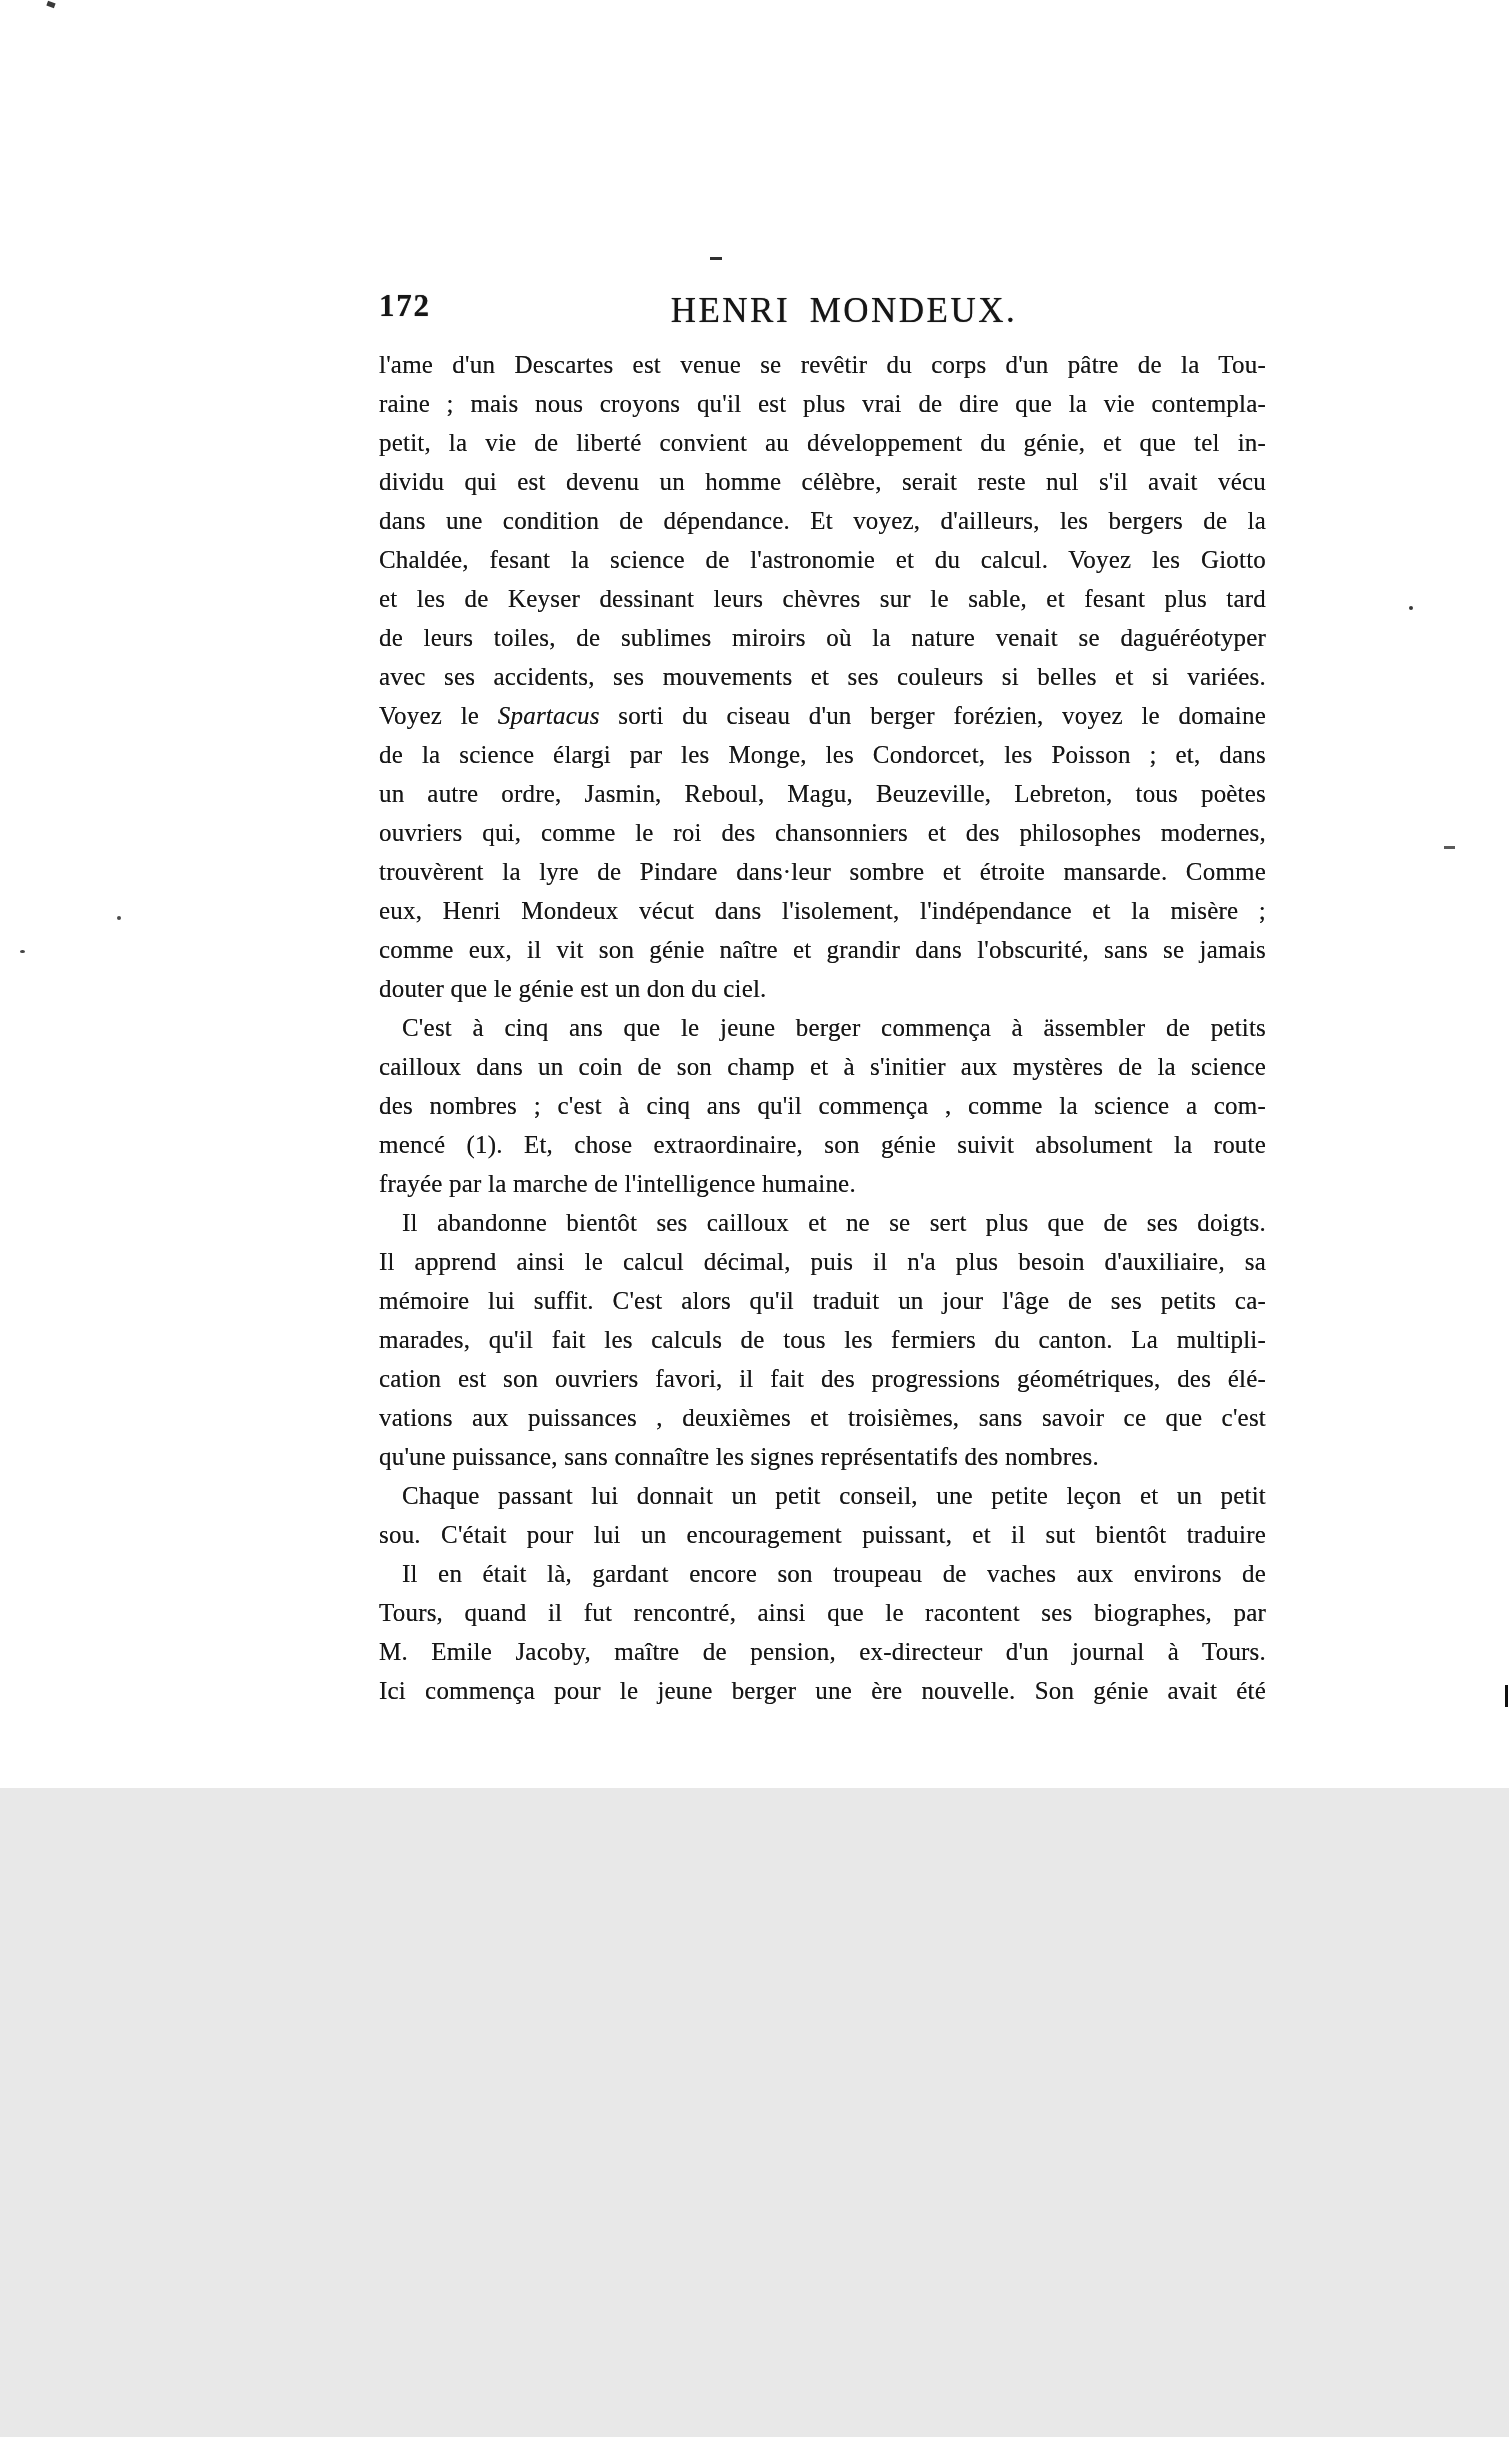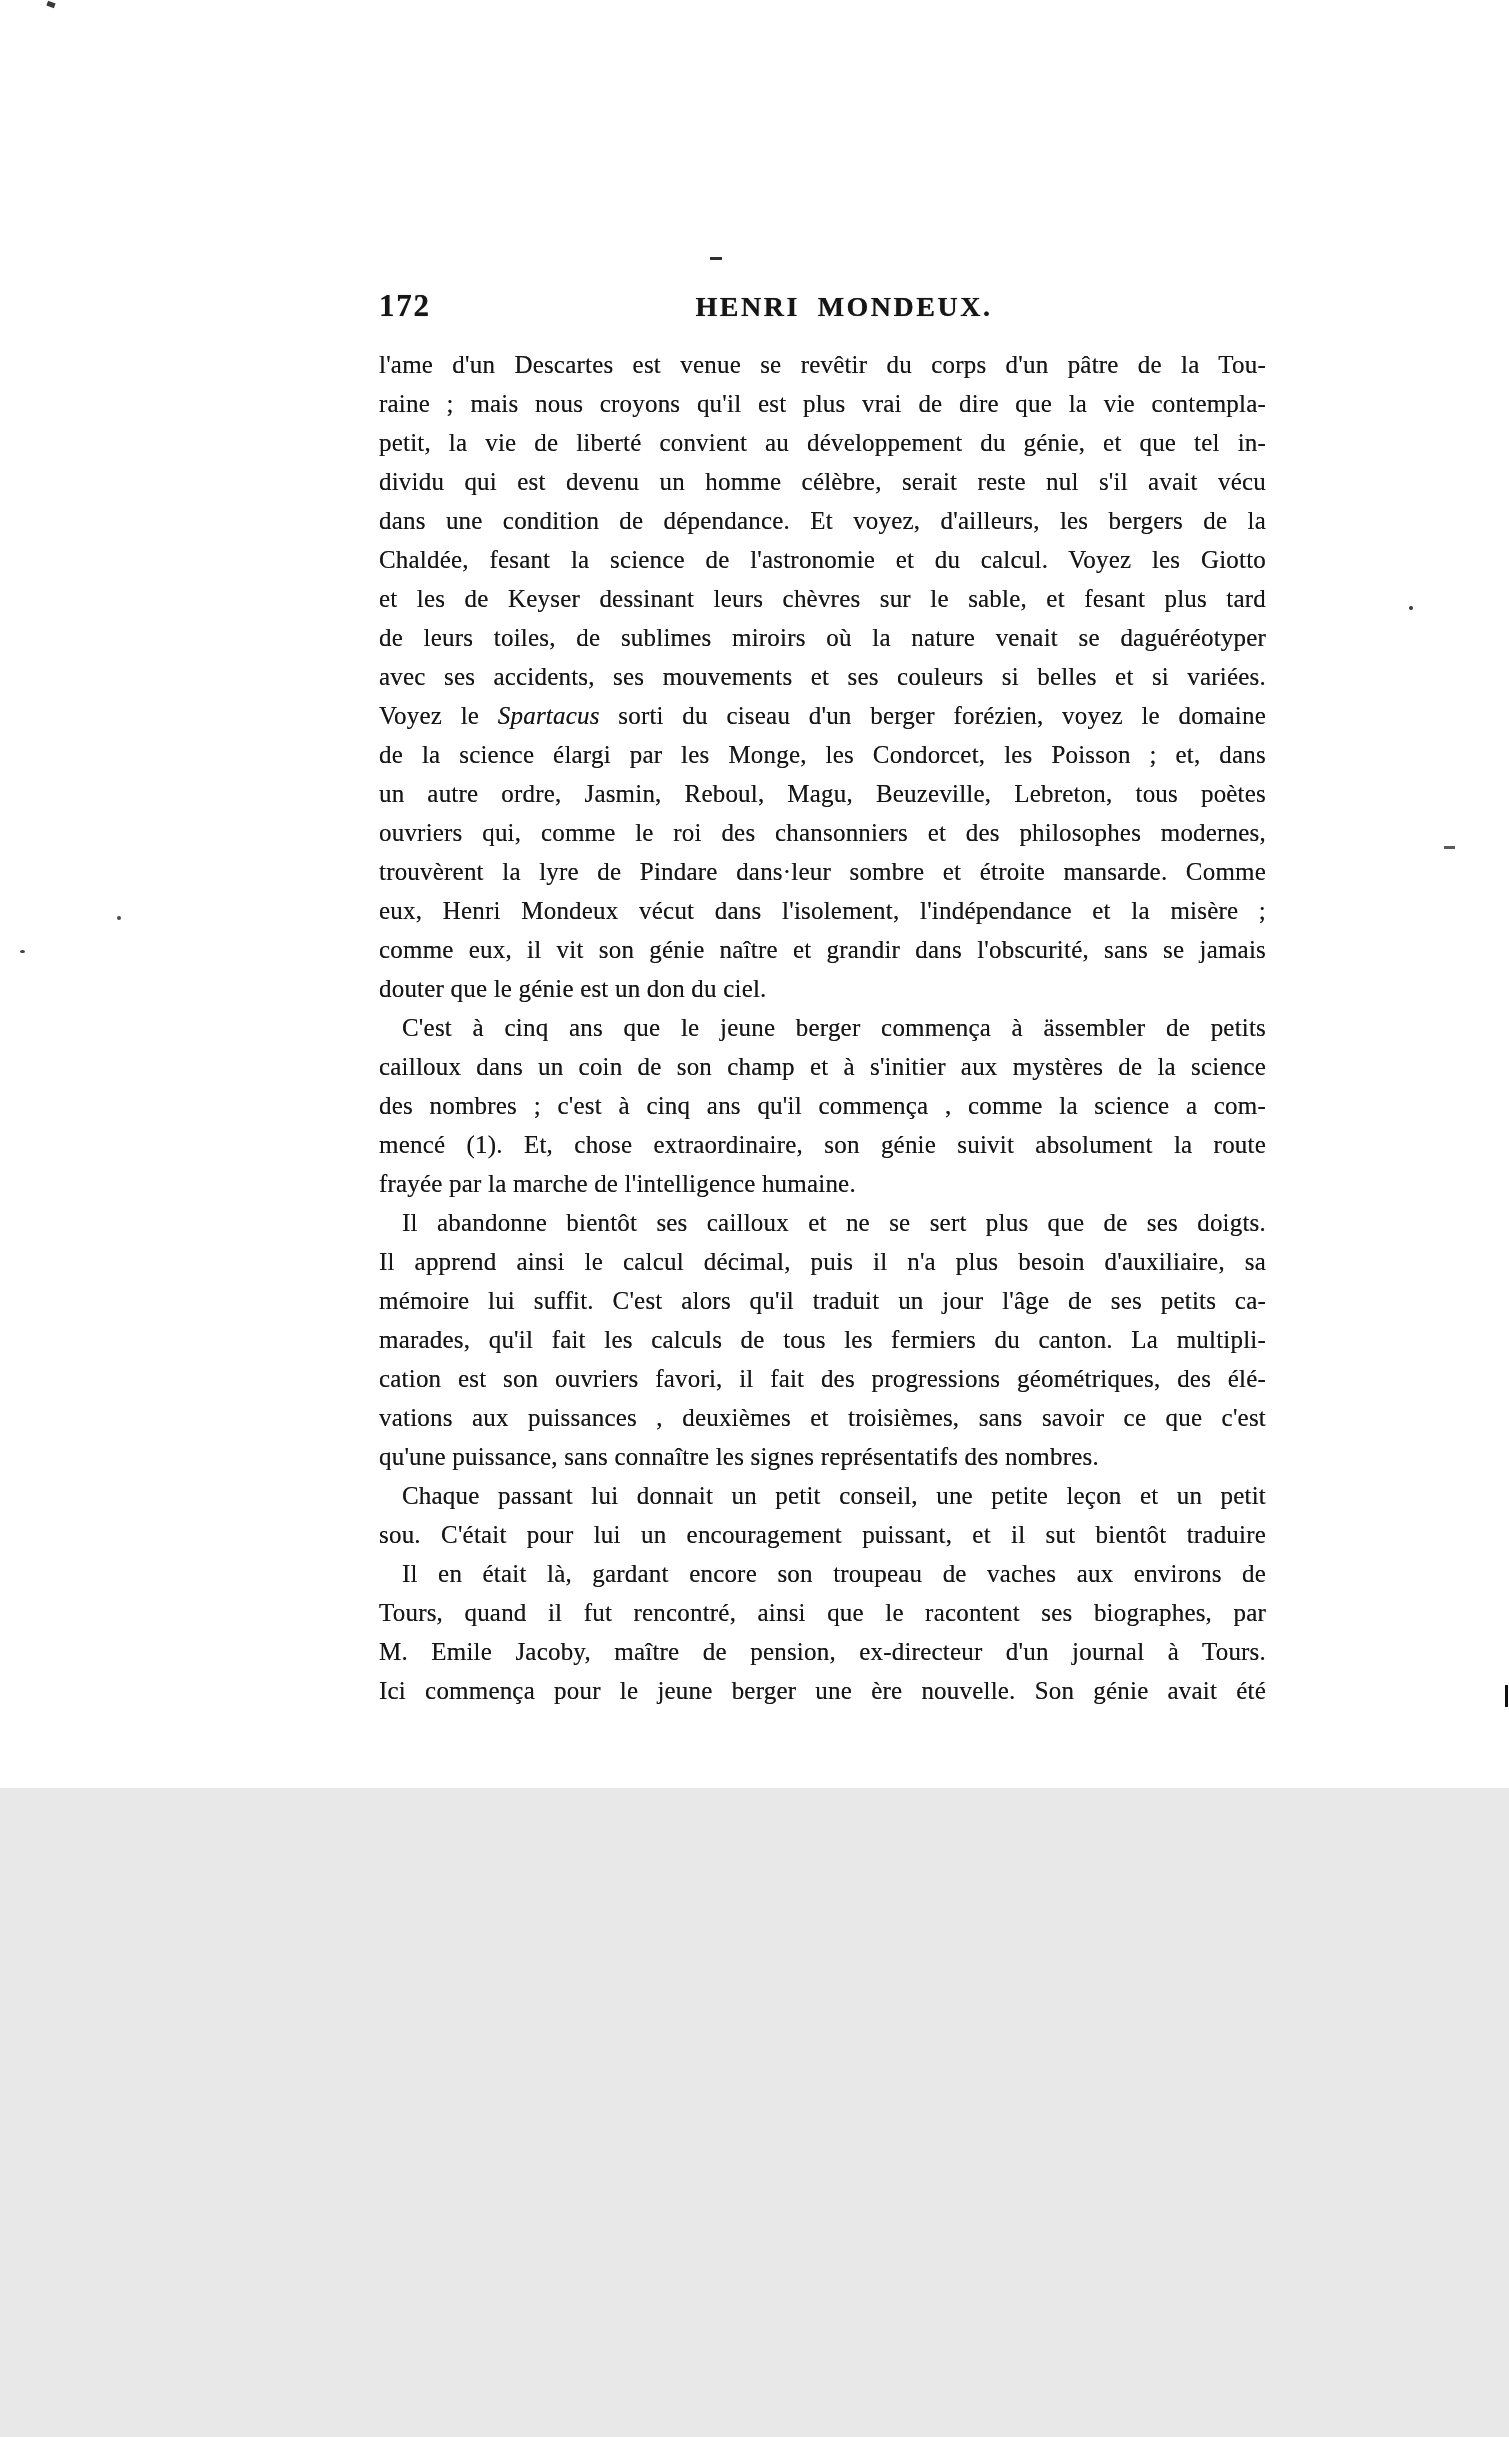--- a/index.html
+++ b/index.html
@@ -13,21 +13,21 @@
   }
   
   #page-number{
     position:absolute;left:379px;top:288px;
     font-size:31px;font-weight:700;letter-spacing:1.7px;
     text-shadow:0 0 0.8px rgba(0,0,0,.65);
   }
   #running-head{
     position:absolute;left:401px;top:291px;width:886px;
     text-align:center;
-    font-size:28px;font-weight:700;letter-spacing:2.5px;word-spacing:8.3px;
+    font-size:35px;font-weight:400;letter-spacing:2.5px;word-spacing:8.3px;
     text-shadow:0 0 0.8px rgba(0,0,0,.75);
   }
   
   #body-text{
     position:absolute;left:379px;top:345px;width:887px;
     font-size:25px;letter-spacing:0.2px;
     text-shadow:0 0 0.5px rgba(0,0,0,.6);
   }
   .paragraph{margin:0;padding:0;}
   .line{

